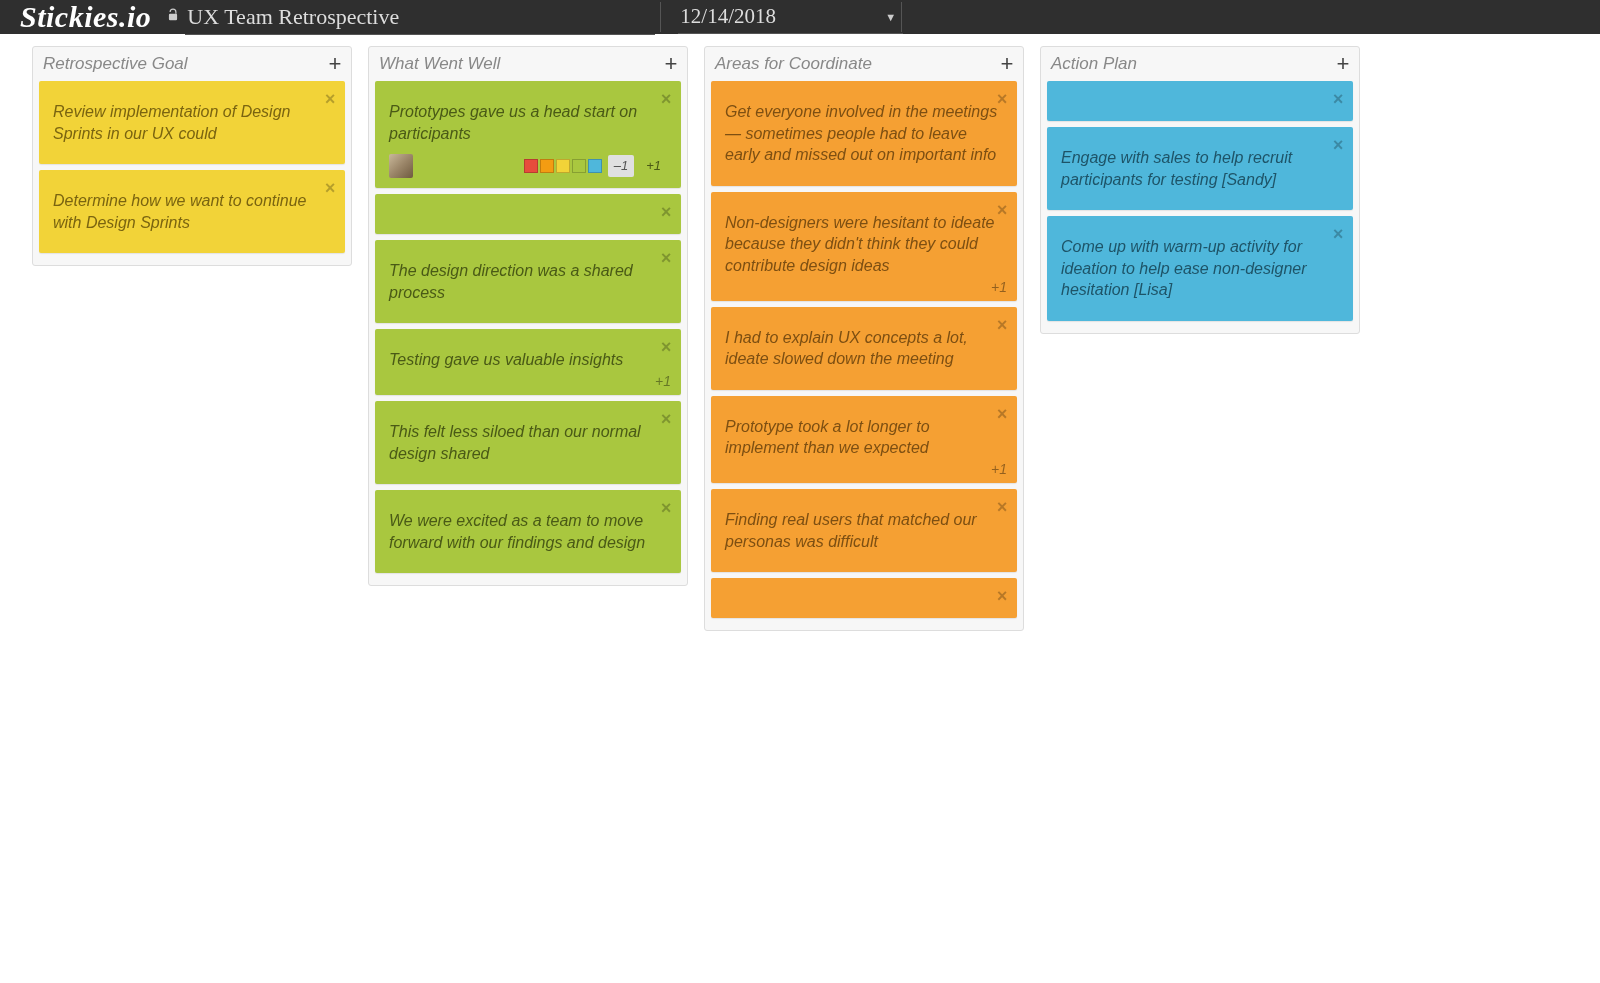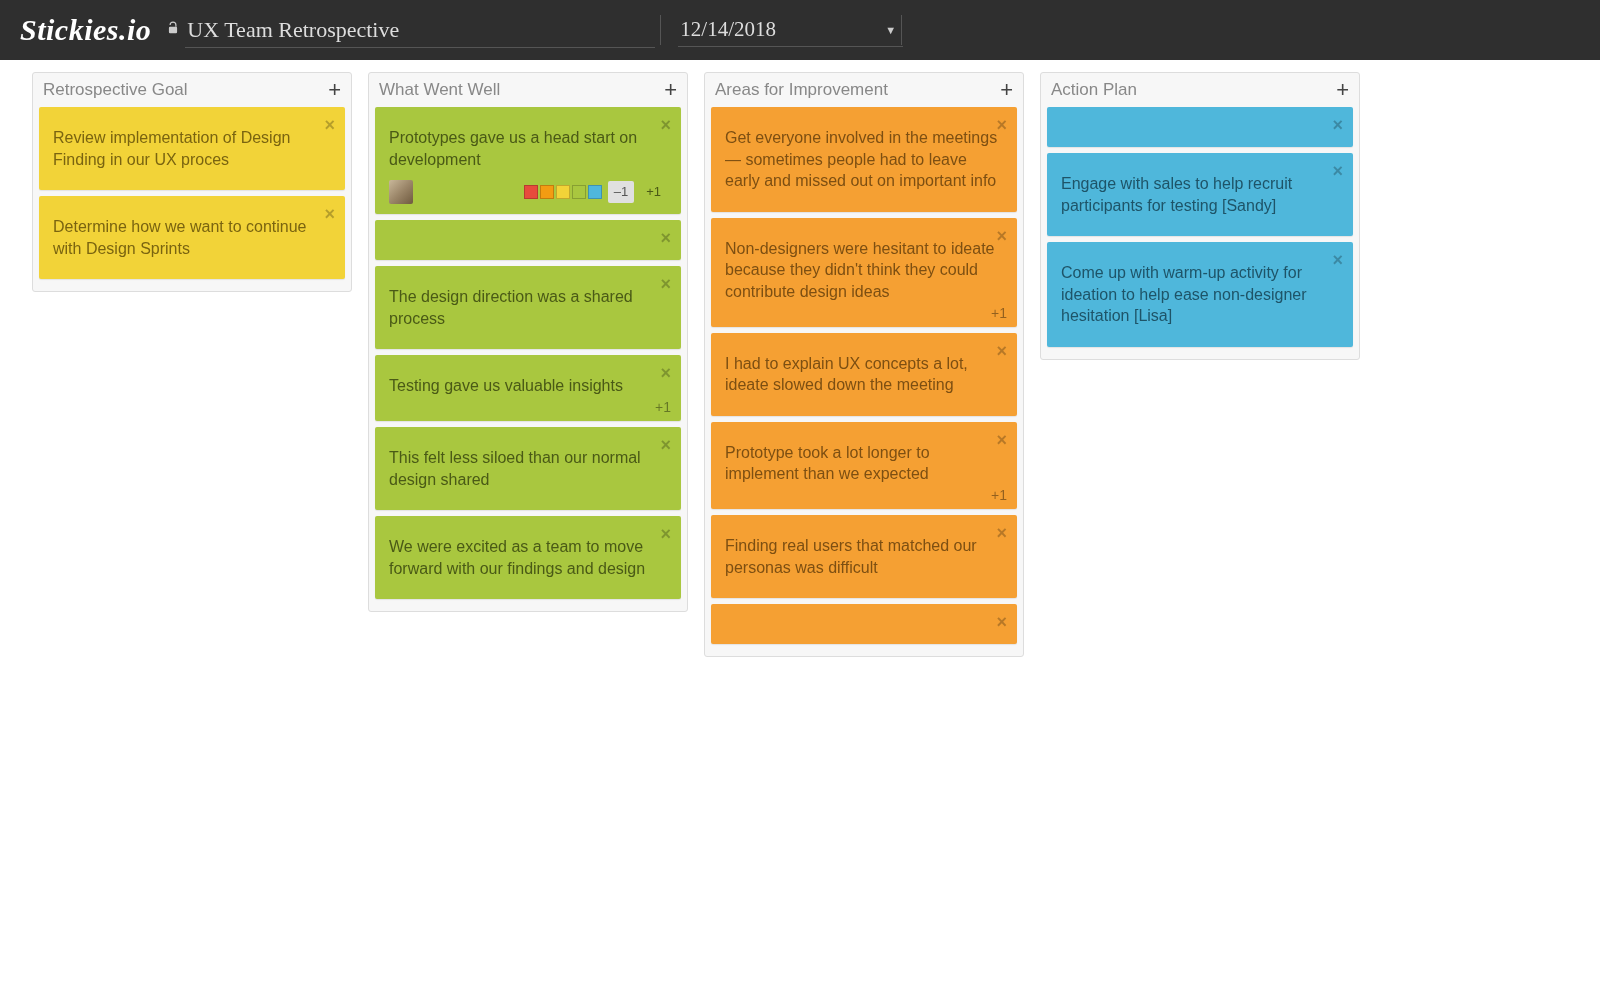--- a/index.html
+++ b/index.html
@@ -8,21 +8,21 @@
   background: #fff;
   background-image: radial-gradient(#e0e0e0 0.5px, transparent 0.5px);
   background-size: 12px 12px;
   background-position: 0 50px;
   width: 1600px;
   height: 983px;
   overflow: hidden;
 }
 .header {
   background: #2f2f2f;
-  height: 60px;
+  height: 34px;
   display: flex;
   align-items: center;
   padding: 0 20px;
   gap: 5px;
 }
 .logo {
   font-family: "Brush Script MT", cursive;
   font-style: italic;
   color: #fff;
   font-size: 30px;
@@ -69,20 +69,21 @@
   color: #ccc;
   font-size: 11px;
   margin-left: -18px;
   pointer-events: none;
 }
 .board {
   display: flex;
   gap: 16px;
   padding: 12px 32px;
   align-items: flex-start;
+  font-style: italic;
 }
 .column {
   background: #f7f7f7;
   border: 1px solid #ddd;
   border-radius: 3px;
   width: 320px;
   flex-shrink: 0;
   padding-bottom: 6px;
 }
 .column-header {
@@ -186,35 +187,35 @@
 </div>
 
 <div class="board" id="board">
     <div class="column">
       <div class="column-header">
         <span>Retrospective Goal</span>
         <span class="add-btn">+</span>
       </div>
       <div class="card yellow">
         <span class="close">×</span>
-        <div>Review implementation of Design Finding in our UX proces</div>
+        <div>Review implementation of Design Sprints in our UX could</div>
       </div>
       <div class="card yellow">
         <span class="close">×</span>
         <div>Determine how we want to continue with Design Sprints</div>
       </div>
     </div>
     <div class="column">
       <div class="column-header">
         <span>What Went Well</span>
         <span class="add-btn">+</span>
       </div>
       <div class="card green has-footer">
         <span class="close">×</span>
-        <div>Prototypes gave us a head start on development</div>
+        <div>Prototypes gave us a head start on participants</div>
         <div class="card-footer">
           <div class="avatar"></div>
           <div class="swatches">
             <div class="swatch" style="background: rgb(231, 76, 60);"></div>
             <div class="swatch" style="background: rgb(243, 156, 18);"></div>
             <div class="swatch" style="background: rgb(242, 211, 56);"></div>
             <div class="swatch" style="background: rgb(169, 199, 63);"></div>
             <div class="swatch" style="background: rgb(79, 183, 219);"></div>
           </div>
           <span class="vote-btn">–1</span>
@@ -237,21 +238,21 @@
         <span class="close">×</span>
         <div>This felt less siloed than our normal design shared</div>
       </div>
       <div class="card green">
         <span class="close">×</span>
         <div>We were excited as a team to move forward with our findings and design</div>
       </div>
     </div>
     <div class="column">
       <div class="column-header">
-        <span>Areas for Improvement</span>
+        <span>Areas for Coordinate</span>
         <span class="add-btn">+</span>
       </div>
       <div class="card orange">
         <span class="close">×</span>
         <div>Get everyone involved in the meetings — sometimes people had to leave early and missed out on important info</div>
       </div>
       <div class="card orange has-badge">
         <span class="close">×</span>
         <div>Non-designers were hesitant to ideate because they didn't think they could contribute design ideas</div>
         <span class="vote-badge">+1</span>

